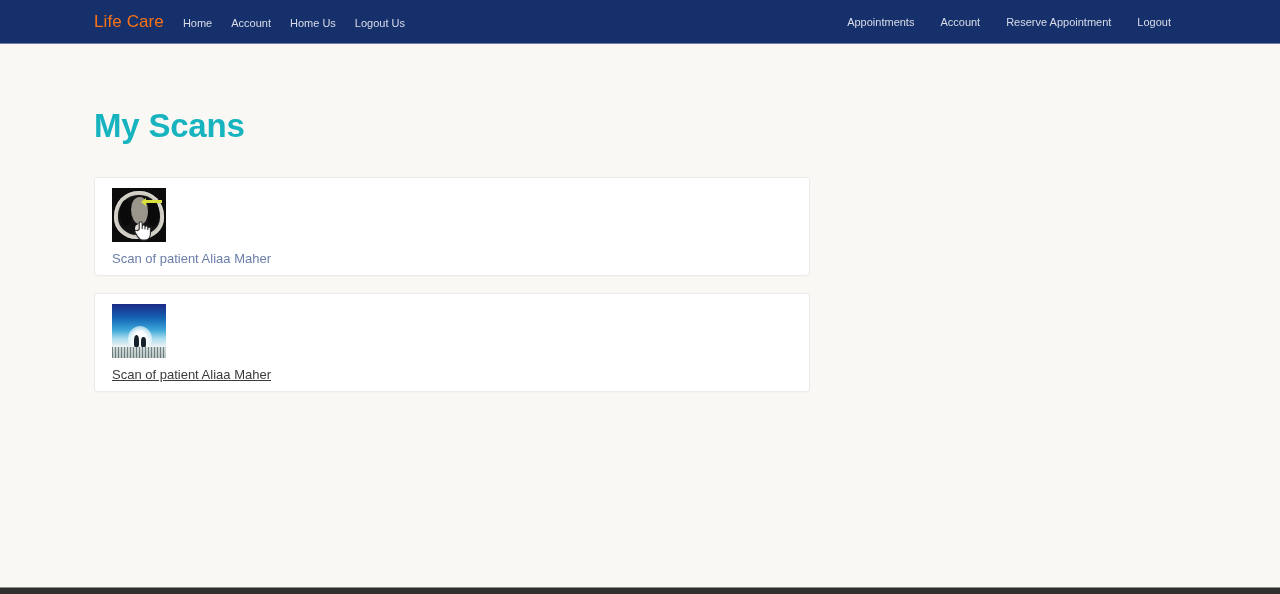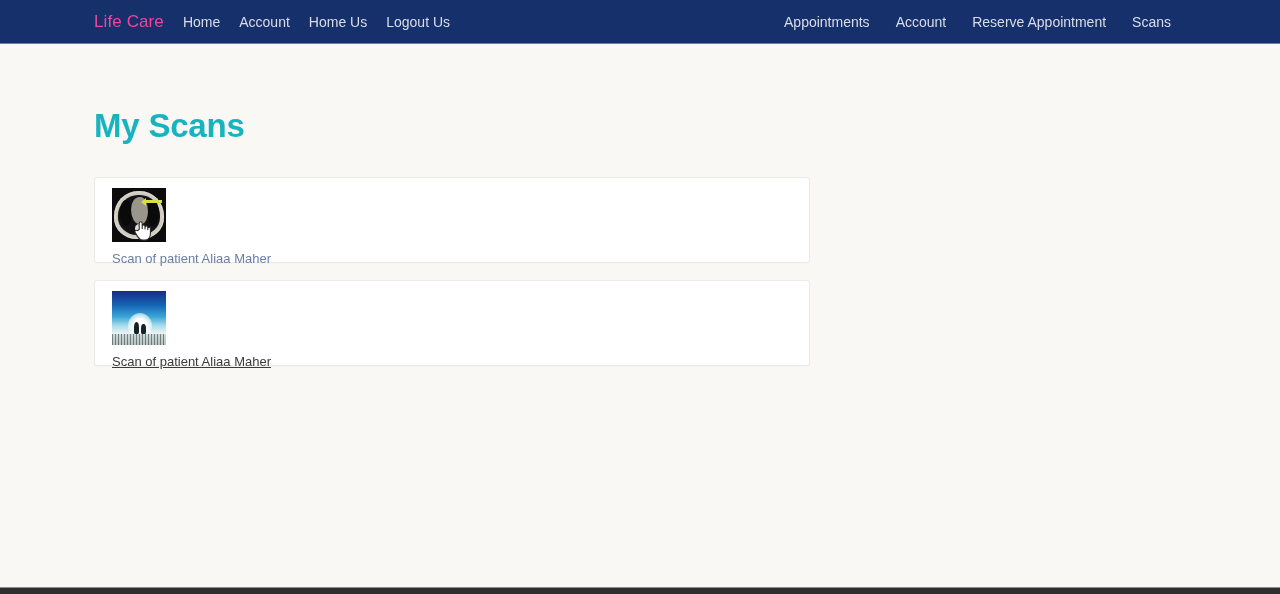--- a/index.html
+++ b/index.html
@@ -25,35 +25,35 @@
     padding: 0 0 0 94px;
     border-bottom: 1px solid #6f7ba5;
     position: relative;
     z-index: 5;
   }
   .nav-left {
     display: flex;
     align-items: baseline;
   }
   .brand {
-    color: #ec4899;
+    color: #f97316;
     font-size: 17px;
     letter-spacing: 0.1px;
     margin-right: 19px;
     white-space: nowrap;
     cursor: pointer;
   }
   .nav-links {
     display: flex;
     align-items: baseline;
     gap: 19px;
   }
   .nav-link {
     color: #d9dde9;
-    font-size: 14px;
+    font-size: 11px;
     white-space: nowrap;
     cursor: pointer;
   }
   .nav-right {
     margin-left: auto;
     display: flex;
     align-items: baseline;
     gap: 26px;
     padding-right: 109px;
   }
@@ -78,21 +78,21 @@
     width: 716px;
   }
 
   .scan-card {
     background: #ffffff;
     border: 1px solid #eceae6;
     border-radius: 3px;
     box-sizing: border-box;
     padding: 10px 12px 12px 17px;
     margin-bottom: 17px;
-    height: 86px;
+    height: 99px;
     box-shadow: 0 1px 1px rgba(0,0,0,0.02);
   }
 
   .thumb {
     width: 54px;
     height: 54px;
     display: block;
     position: relative;
     overflow: hidden;
     cursor: pointer;
@@ -263,21 +263,21 @@
       <span class="nav-link">Home</span>
       <span class="nav-link">Account</span>
       <span class="nav-link">Home Us</span>
       <span class="nav-link">Logout Us</span>
     </div>
   </div>
   <div class="nav-right">
     <span class="nav-link">Appointments</span>
     <span class="nav-link">Account</span>
     <span class="nav-link">Reserve Appointment</span>
-    <span class="nav-link">Scans</span>
+    <span class="nav-link">Logout</span>
   </div>
 </div>
 
 <div class="content">
   <h1 class="page-title">My Scans</h1>
 
   <div class="scan-list">
 
     <div class="scan-card">
       <div class="thumb thumb-ct">

